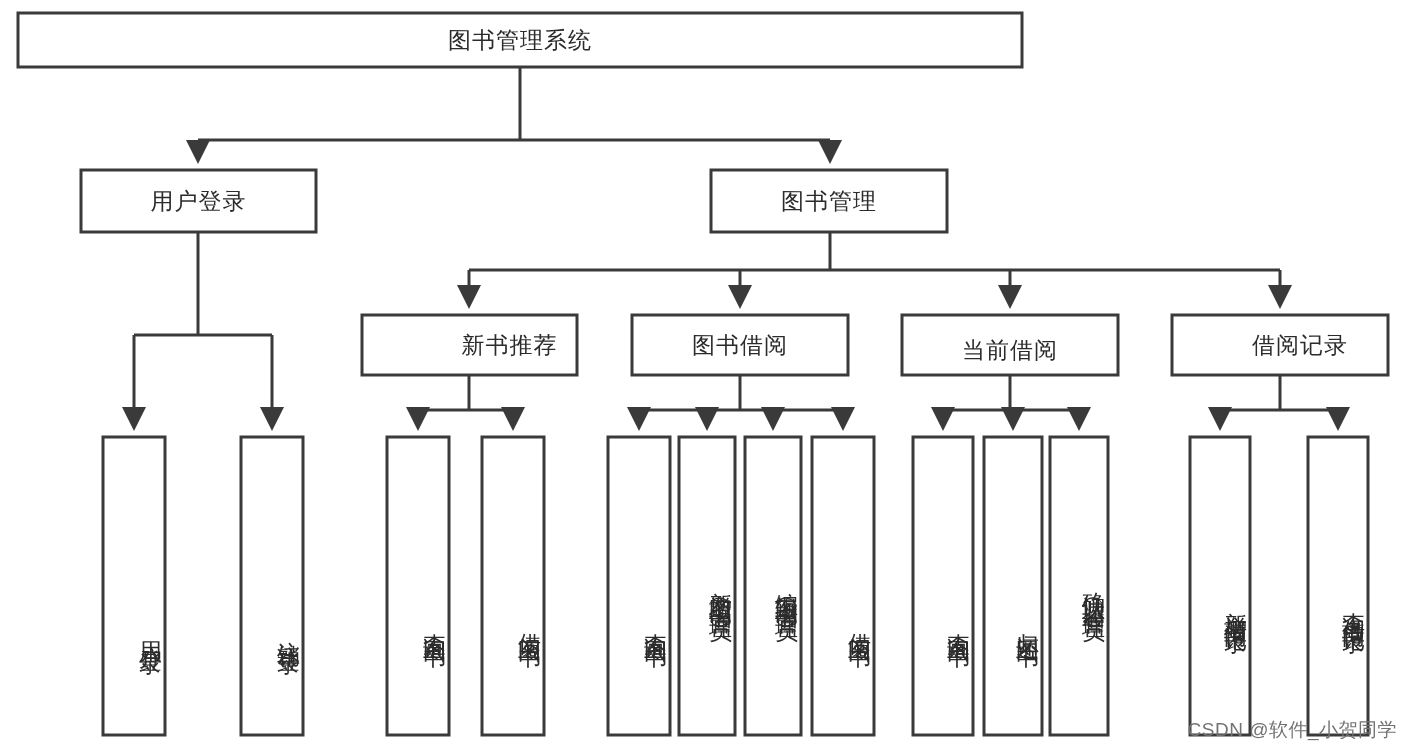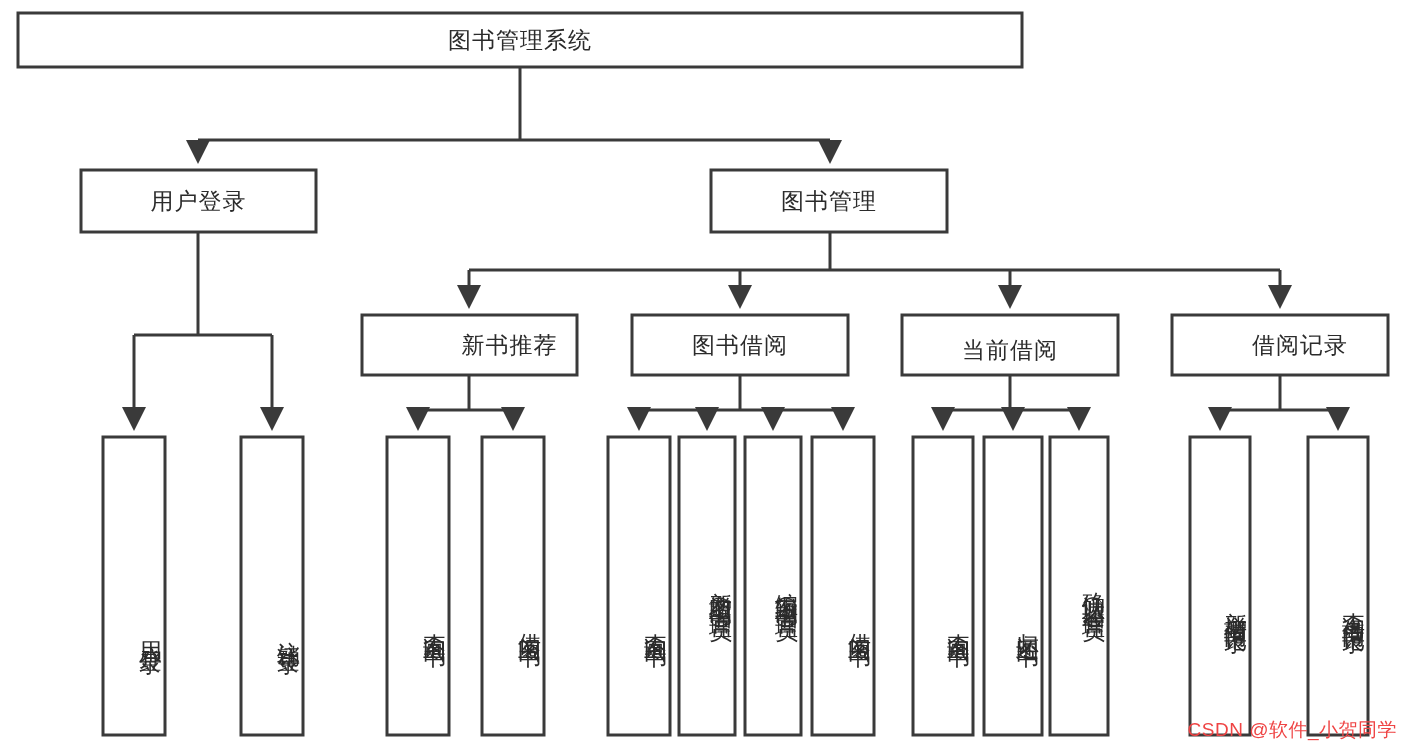--- a/index.html
+++ b/index.html
@@ -62,21 +62,21 @@
   .hit-area {
     position: absolute;
     cursor: pointer;
     background: transparent;
   }
   .watermark {
     position: absolute;
     right: 8px;
     bottom: 4px;
     font-size: 19px;
-    color: #ef4444;
+    color: #737373;
     letter-spacing: 0.5px;
     white-space: nowrap;
     pointer-events: none;
   }
 </style>
 </head>
 <body>
 
 <div id="diagram-root">
 

